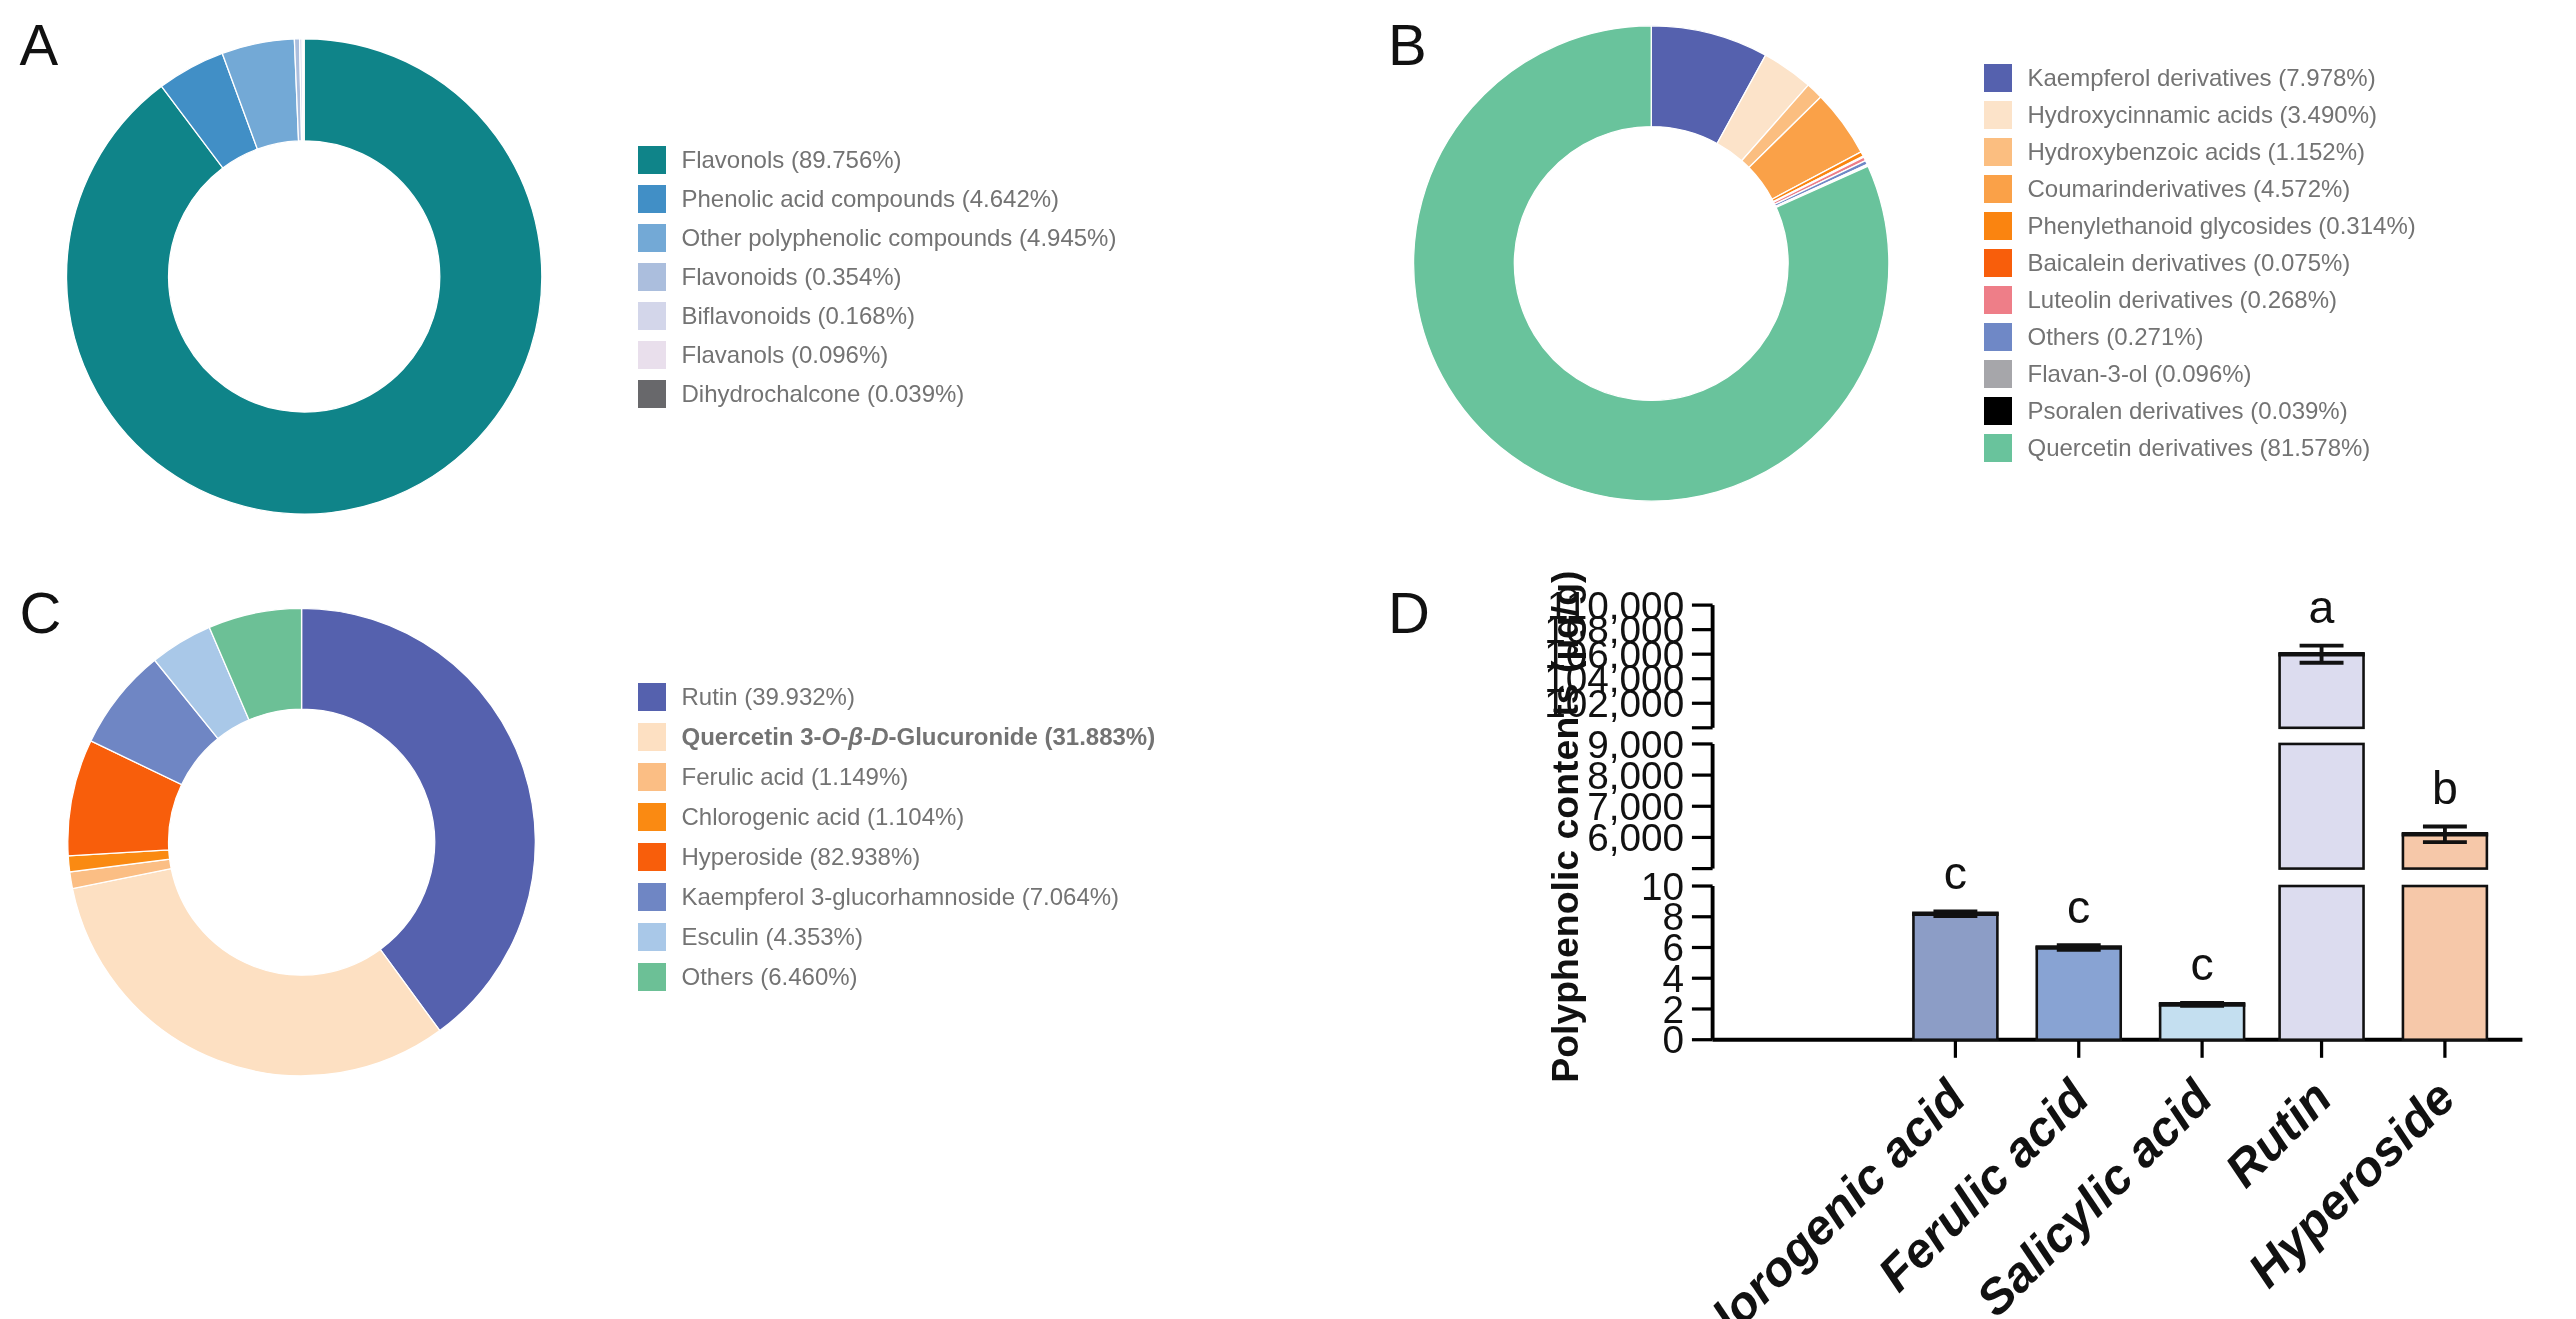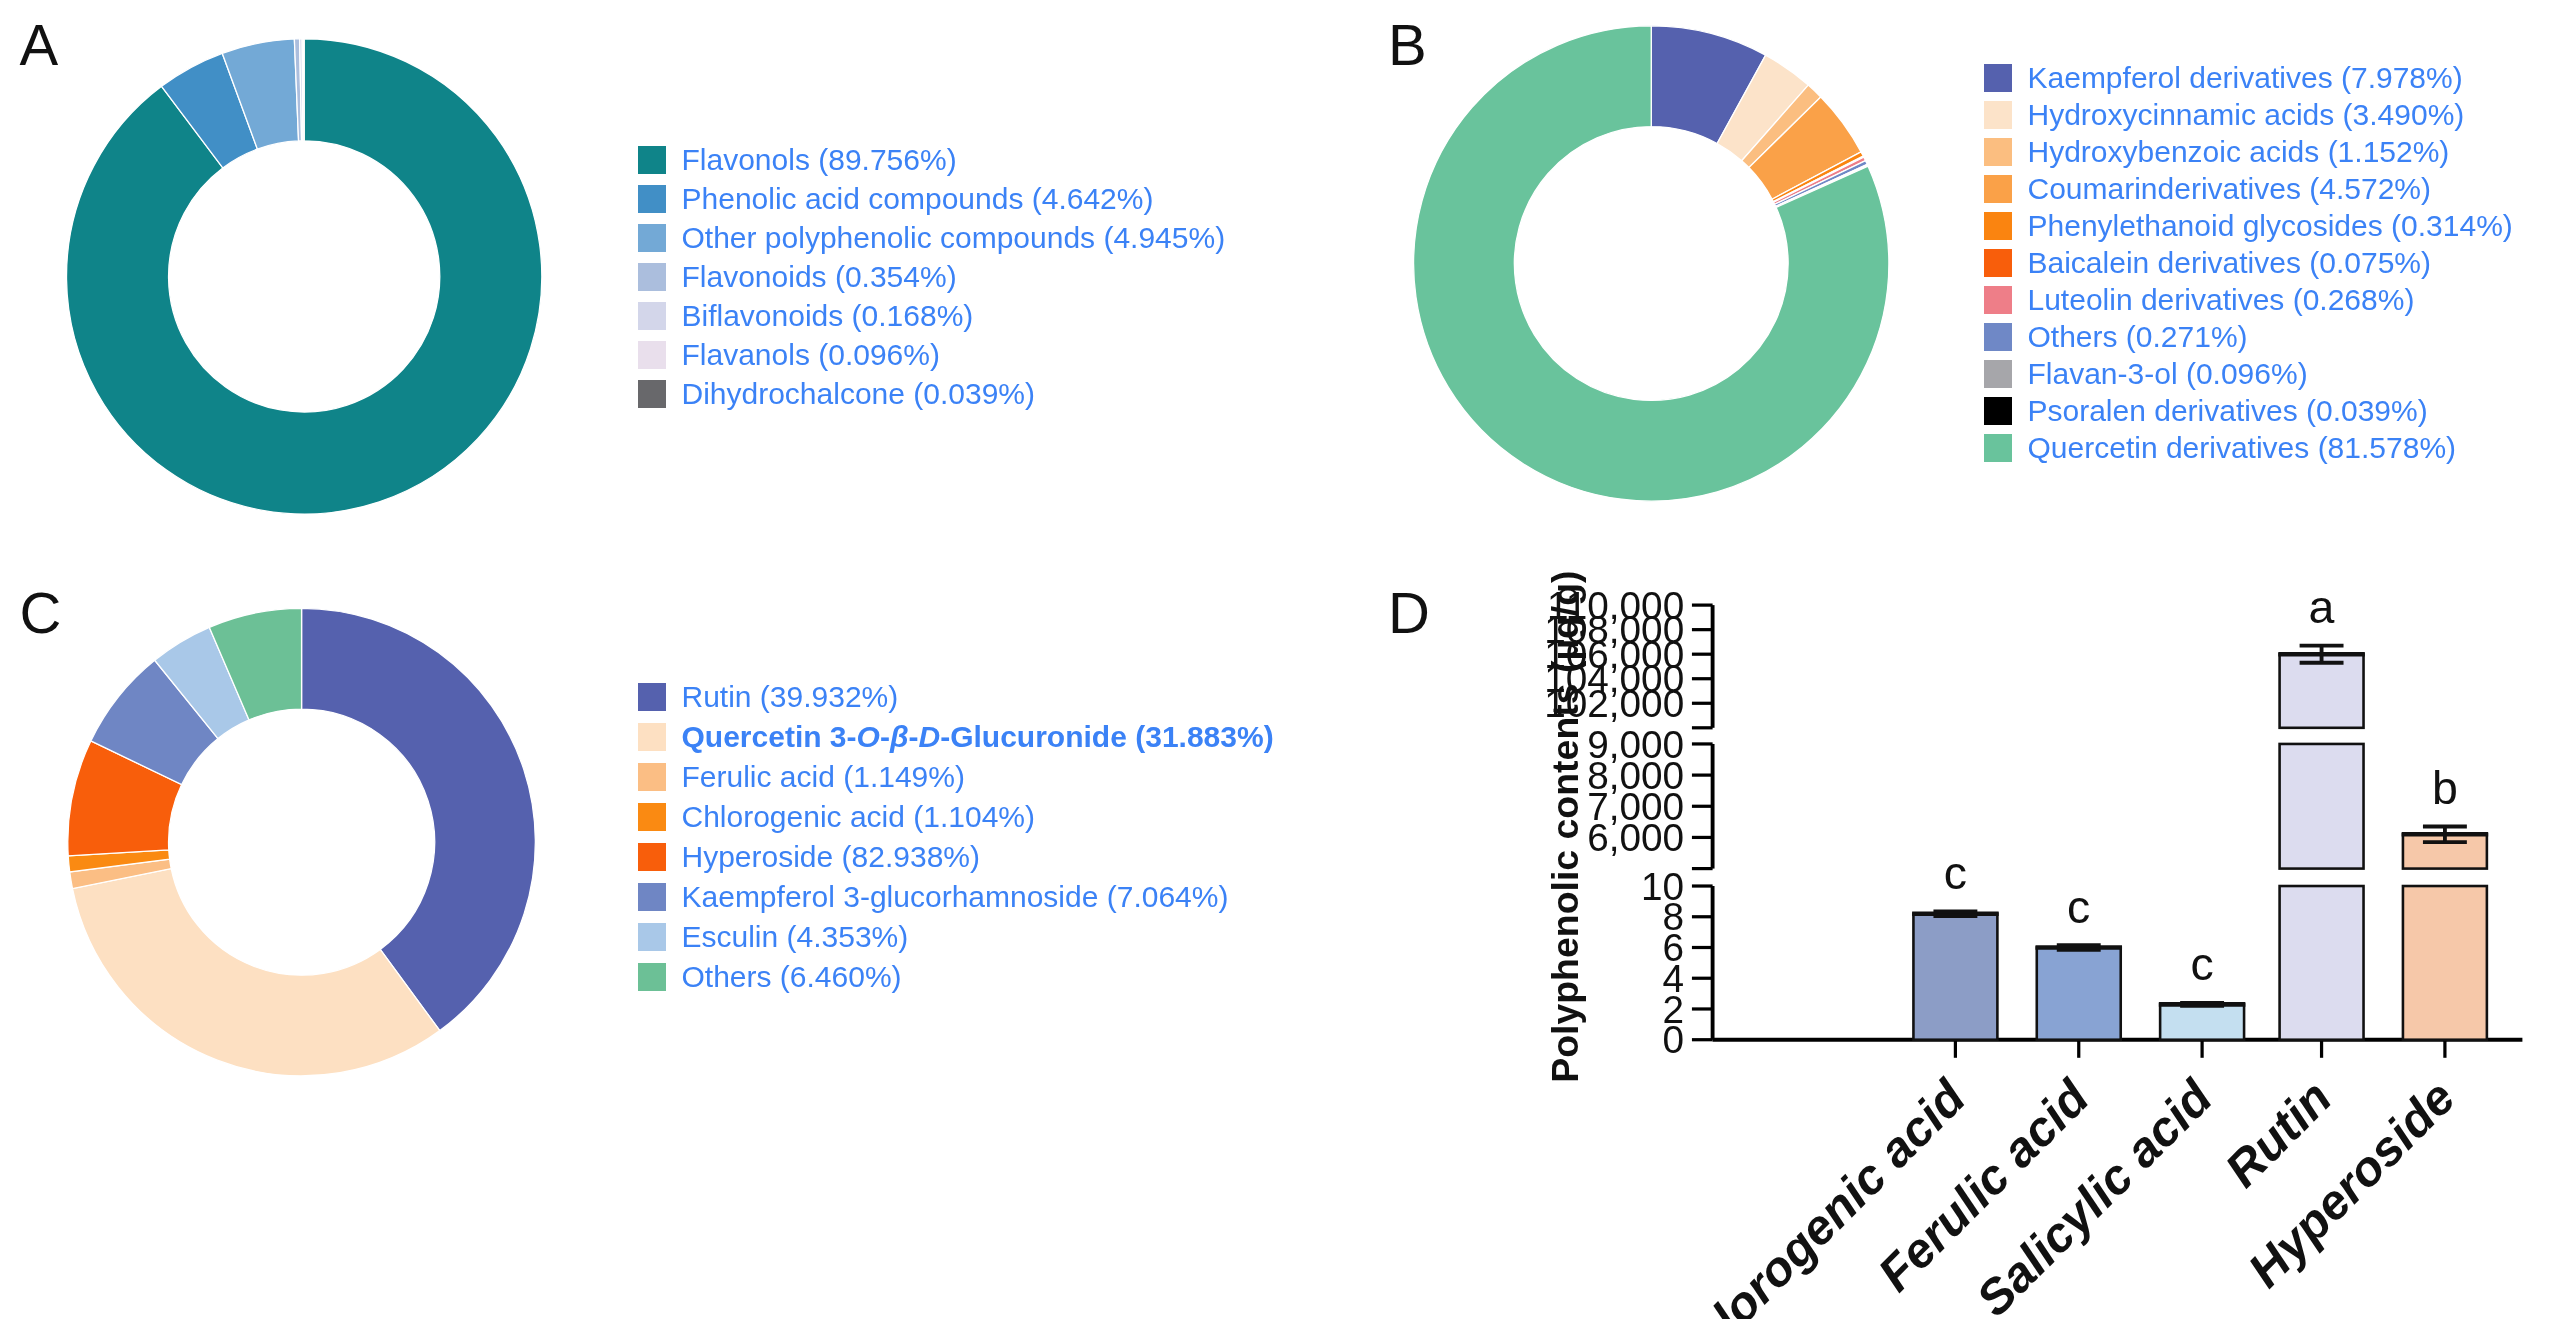--- a/index.html
+++ b/index.html
@@ -3,21 +3,21 @@
 <meta charset="utf-8">
 <style>
   html,body{margin:0;padding:0;background:#fff;}
   #fig{position:relative;width:2576px;height:1320px;background:#fff;overflow:hidden;
        font-family:"Liberation Sans","DejaVu Sans",sans-serif;color:#111;}
   #chart-canvas{position:absolute;left:0;top:0;}
   .panel-letter{position:absolute;font-size:58px;line-height:1;color:#111;}
   .legend{position:absolute;}
   .legend-row{display:flex;align-items:center;}
   .legend-swatch{width:28px;height:28px;flex:0 0 28px;margin-right:15.5px;}
-  .legend-label{font-size:30px;line-height:1;color:#3b82f6;white-space:nowrap;}
+  .legend-label{font-size:24px;line-height:1;color:#737373;white-space:nowrap;}
 </style>
 </head>
 <body>
 
 <div id="fig">
   <svg id="chart-canvas" width="2576" height="1320" viewBox="0 0 3989 2044" xmlns="http://www.w3.org/2000/svg">
       <path d="M 471.00 60.00 A 368 368 0 1 1 250.16 133.63 L 344.98 260.02 A 210 210 0 1 0 471.00 218.00 Z" fill="#0f8489" stroke="#ffffff" stroke-width="2"></path>
       <path d="M 250.16 133.63 A 368 368 0 0 1 344.13 82.56 L 398.60 230.87 A 210 210 0 0 0 344.98 260.02 Z" fill="#418fc6" stroke="#ffffff" stroke-width="2"></path>
       <path d="M 344.13 82.56 A 368 368 0 0 1 455.81 60.31 L 462.33 218.18 A 210 210 0 0 0 398.60 230.87 Z" fill="#73a9d6" stroke="#ffffff" stroke-width="2"></path>
       <path d="M 455.81 60.31 A 368 368 0 0 1 463.99 60.07 L 467.00 218.04 A 210 210 0 0 0 462.33 218.18 Z" fill="#abbedd" stroke="#ffffff" stroke-width="2"></path>

